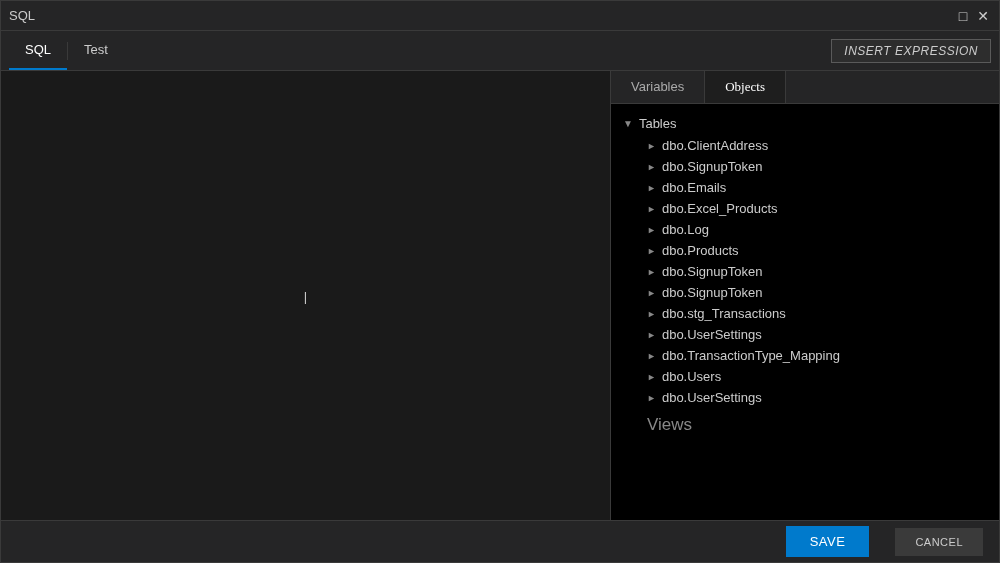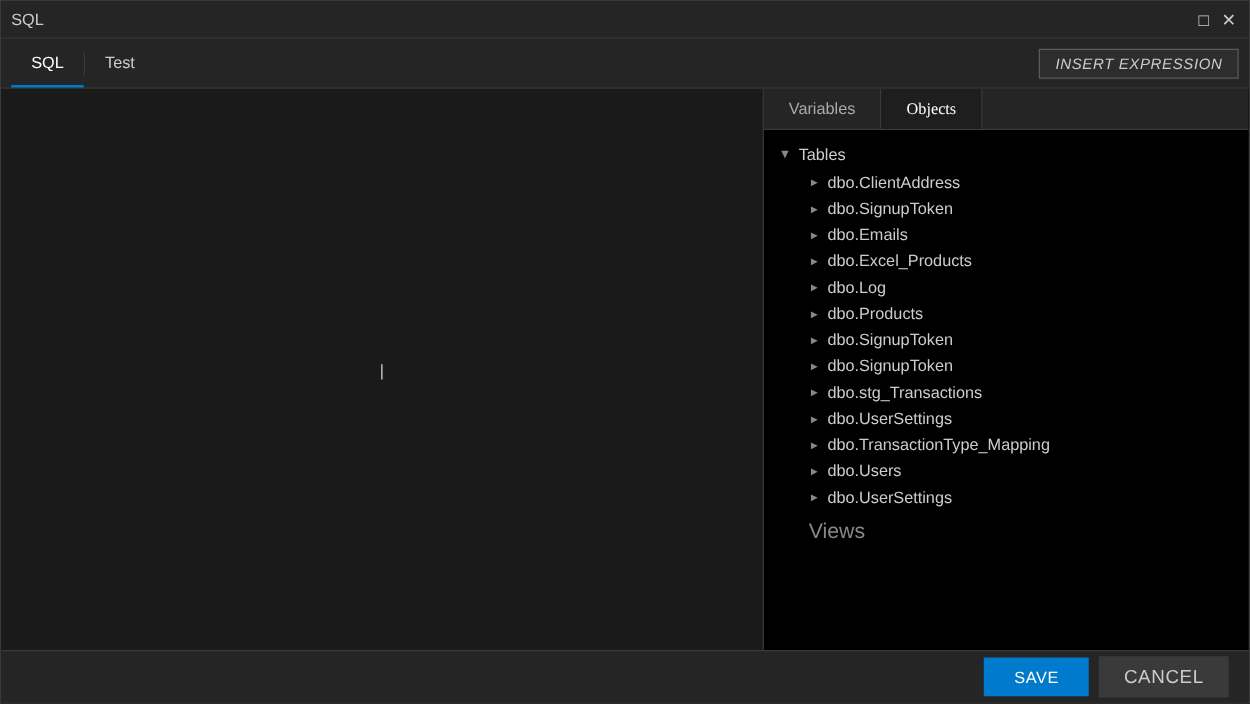--- a/index.html
+++ b/index.html
@@ -237,42 +237,42 @@
       font-size: 17px;
     }
 
     .footer {
       background: #252526;
       height: 42px;
       display: flex;
       align-items: center;
       justify-content: flex-end;
       padding: 0 16px;
-      gap: 8px;
+      gap: 26px;
       border-top: 1px solid #3a3a3a;
       flex-shrink: 0;
     }
 
     .btn-save {
       background: #007acc;
       border: none;
       color: #ffffff;
       padding: 8px 24px;
       font-size: 13px;
       cursor: pointer;
       letter-spacing: 0.5px;
       font-weight: 500;
     }
 
     .btn-cancel {
       background: #3a3a3a;
       border: none;
       color: #cccccc;
       padding: 8px 20px;
-      font-size: 15px;
+      font-size: 11px;
       cursor: pointer;
       letter-spacing: 0.5px;
     }
   </style>
 </head>
 <body>
 
 <div class="window">
 
   <div class="title-bar">

